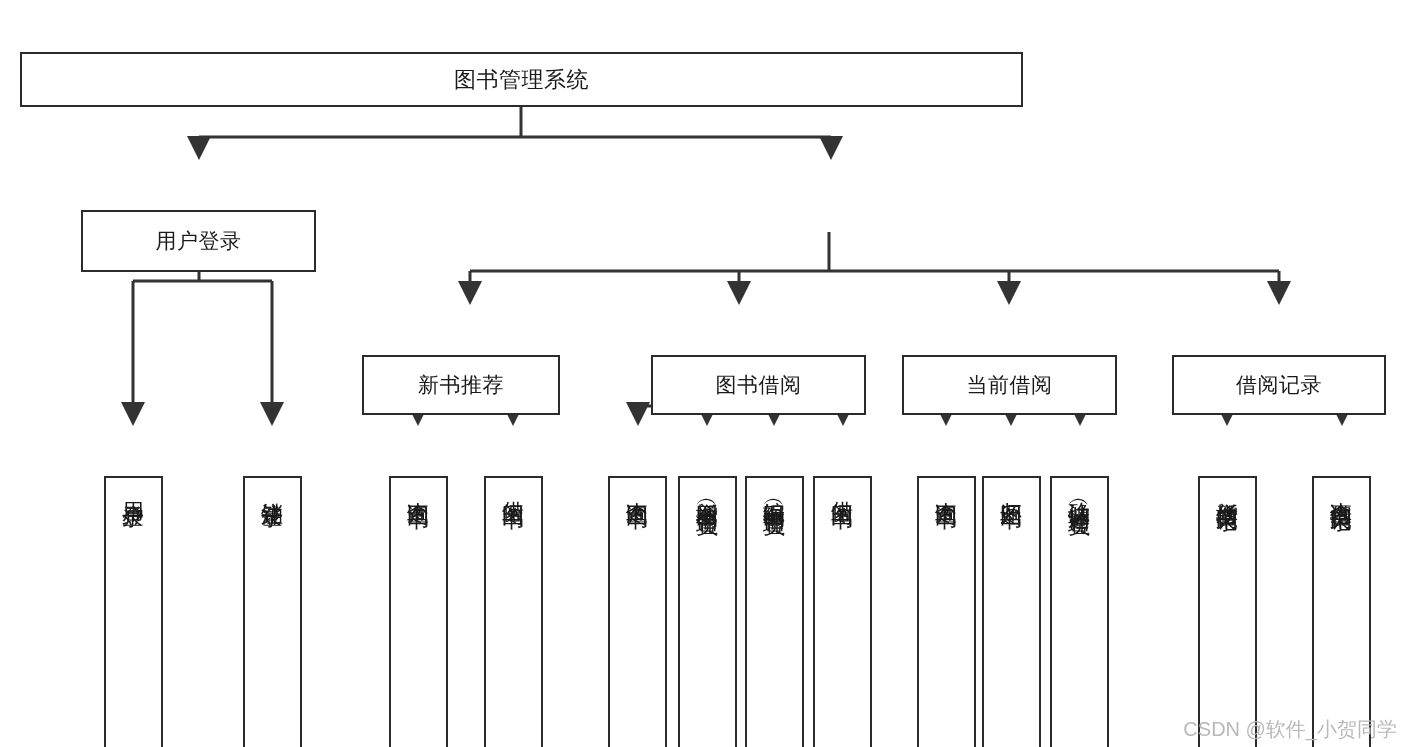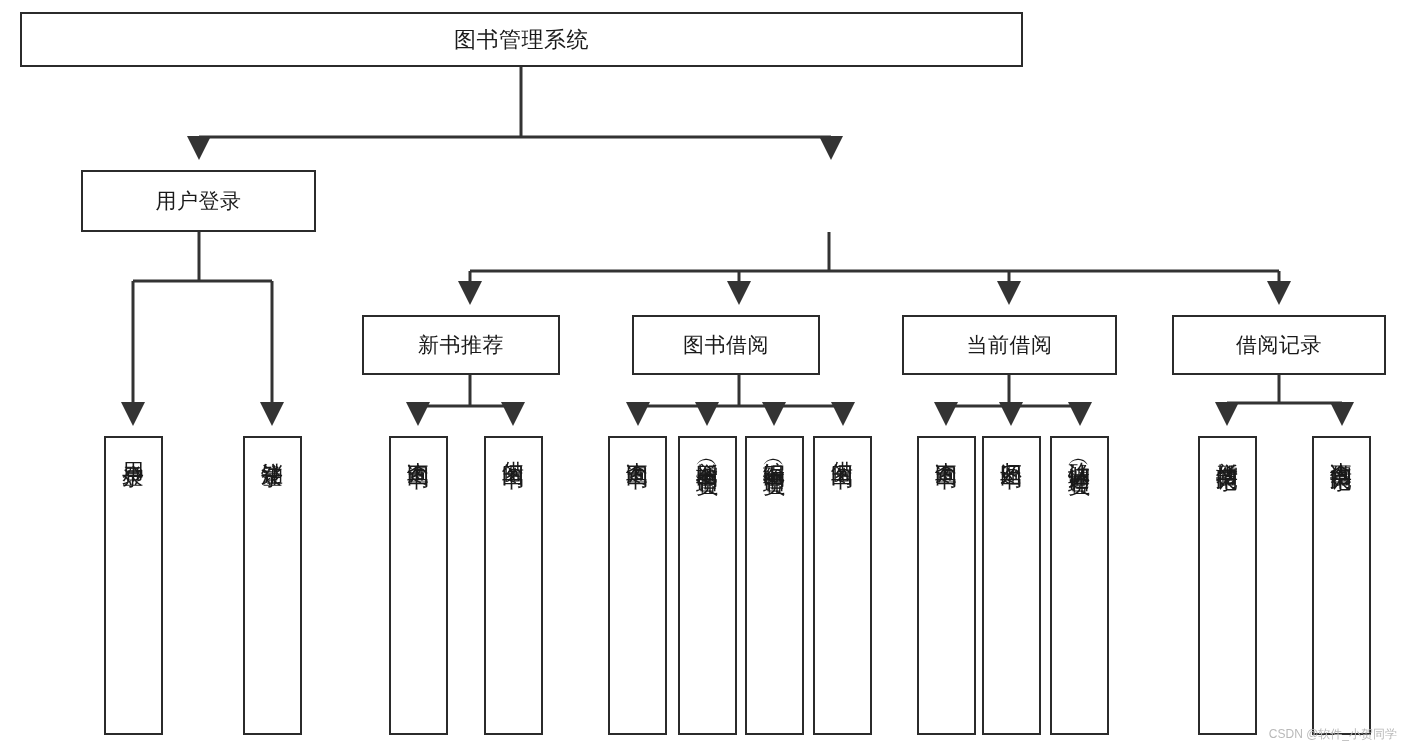--- a/index.html
+++ b/index.html
@@ -30,20 +30,21 @@
     position: absolute;
     box-sizing: border-box;
     background: #ffffff;
     border: 2px solid #2b2b2b;
     display: flex;
     align-items: center;
     justify-content: center;
     text-align: center;
     color: #1a1a1a;
     z-index: 2;
+    margin-top: 40px;
   }
   .node .lbl {
     display: block;
     line-height: 1.15;
     letter-spacing: 0.5px;
   }
   
   .node.horiz .lbl {
     font-size: 21px;
     white-space: nowrap;
@@ -61,21 +62,21 @@
     writing-mode: vertical-rl;
     text-orientation: upright;
     font-size: 22px;
     line-height: 1.05;
     letter-spacing: 2px;
   }
   #watermark {
     position: absolute;
     right: 8px;
     bottom: 4px;
-    font-size: 12px;
+    font-size: 20px;
     color: #b9b9b9;
     white-space: nowrap;
     z-index: 5;
     font-family: "Liberation Sans", "DejaVu Sans", sans-serif;
     text-align: center;
   }
 </style>
 </head>
 <body>
 
@@ -135,21 +136,21 @@
     <span class="lbl">图书管理系统</span>
   </div>
 
   <div class="node horiz" style="left:81px; top:170px; width:235px; height:62px;">
     <span class="lbl">用户登录</span>
   </div>
 
   <div class="node horiz" style="left:362px; top:315px; width:198px; height:60px;">
     <span class="lbl">新书推荐</span>
   </div>
-  <div class="node horiz" style="left:632px; top:315px; width:188px; height:60px;">
+  <div class="node horiz" style="left:651px; top:315px; width:215px; height:60px;">
     <span class="lbl">图书借阅</span>
   </div>
   <div class="node horiz" style="left:902px; top:315px; width:215px; height:60px;">
     <span class="lbl">当前借阅</span>
   </div>
   <div class="node horiz" style="left:1172px; top:315px; width:214px; height:60px;">
     <span class="lbl">借阅记录</span>
   </div>
 
   <div class="node vert" style="left:104px; top:436px; width:59px; height:299px;">

